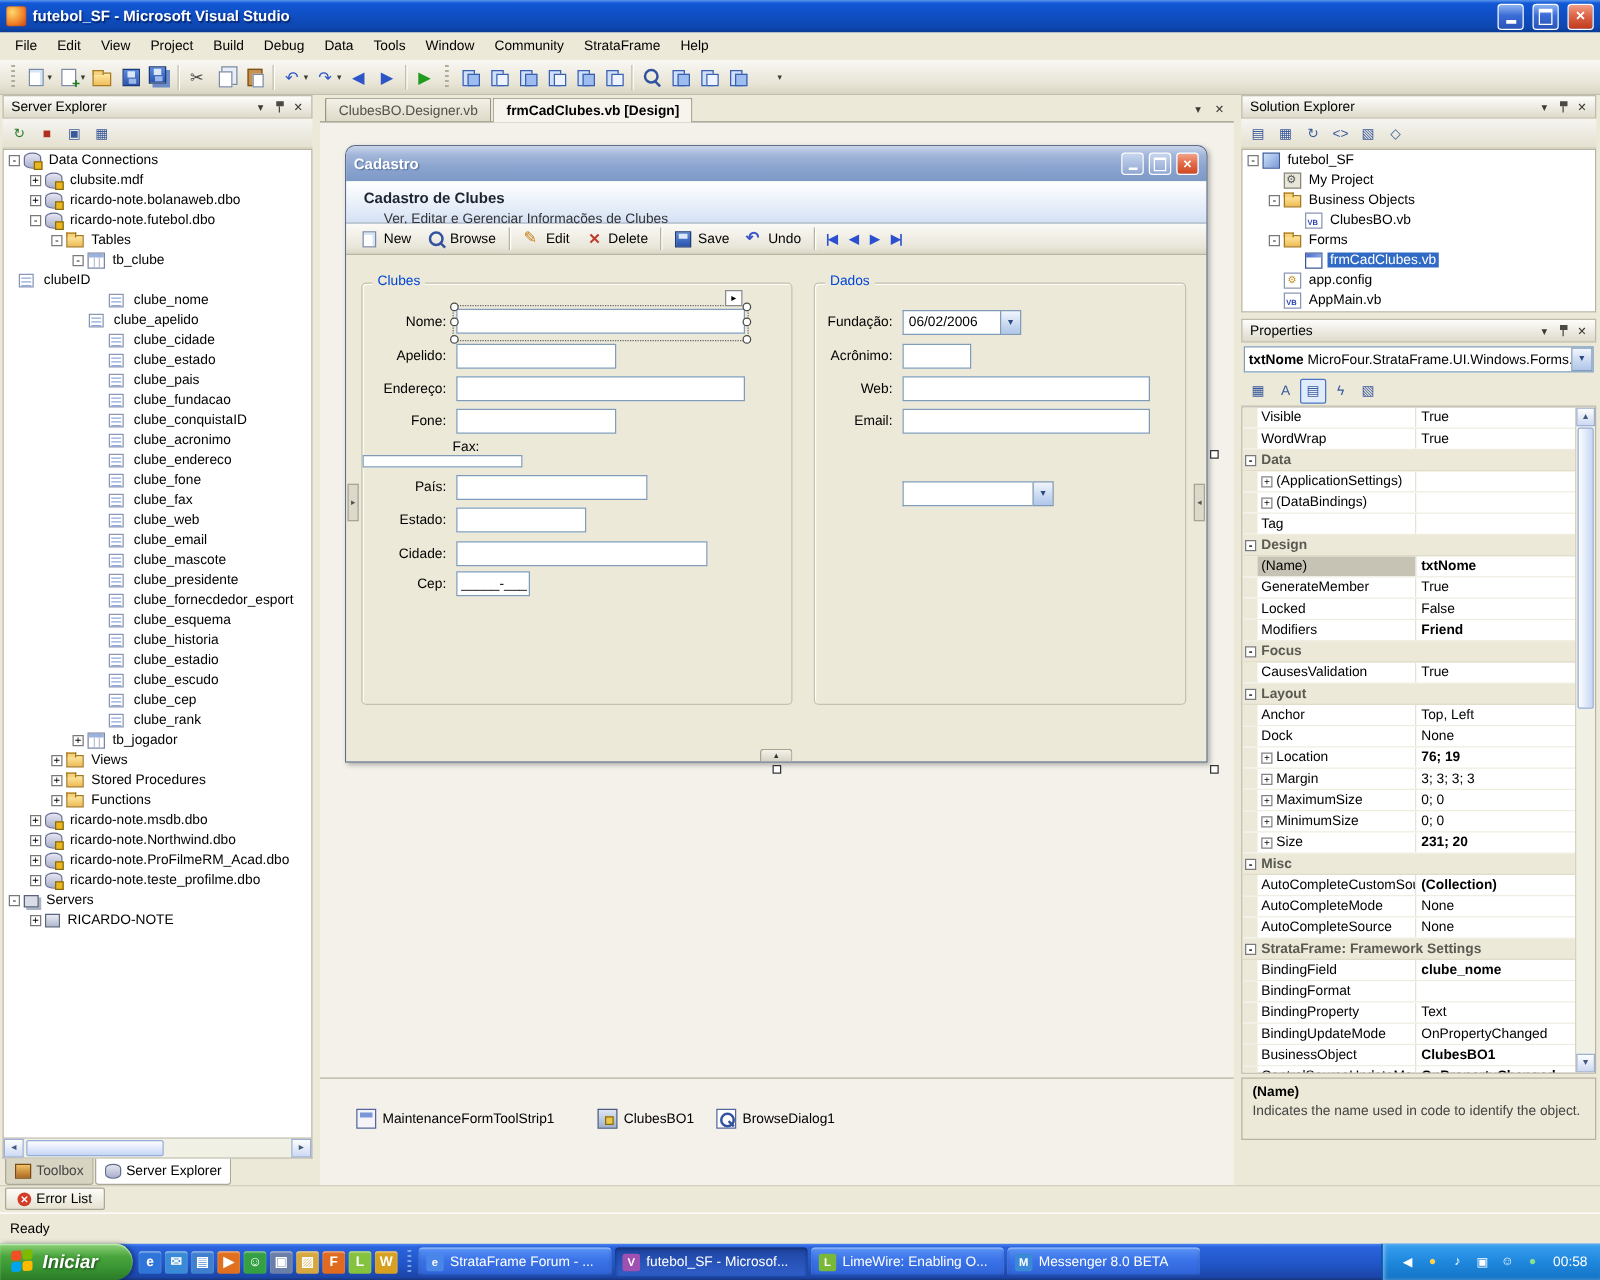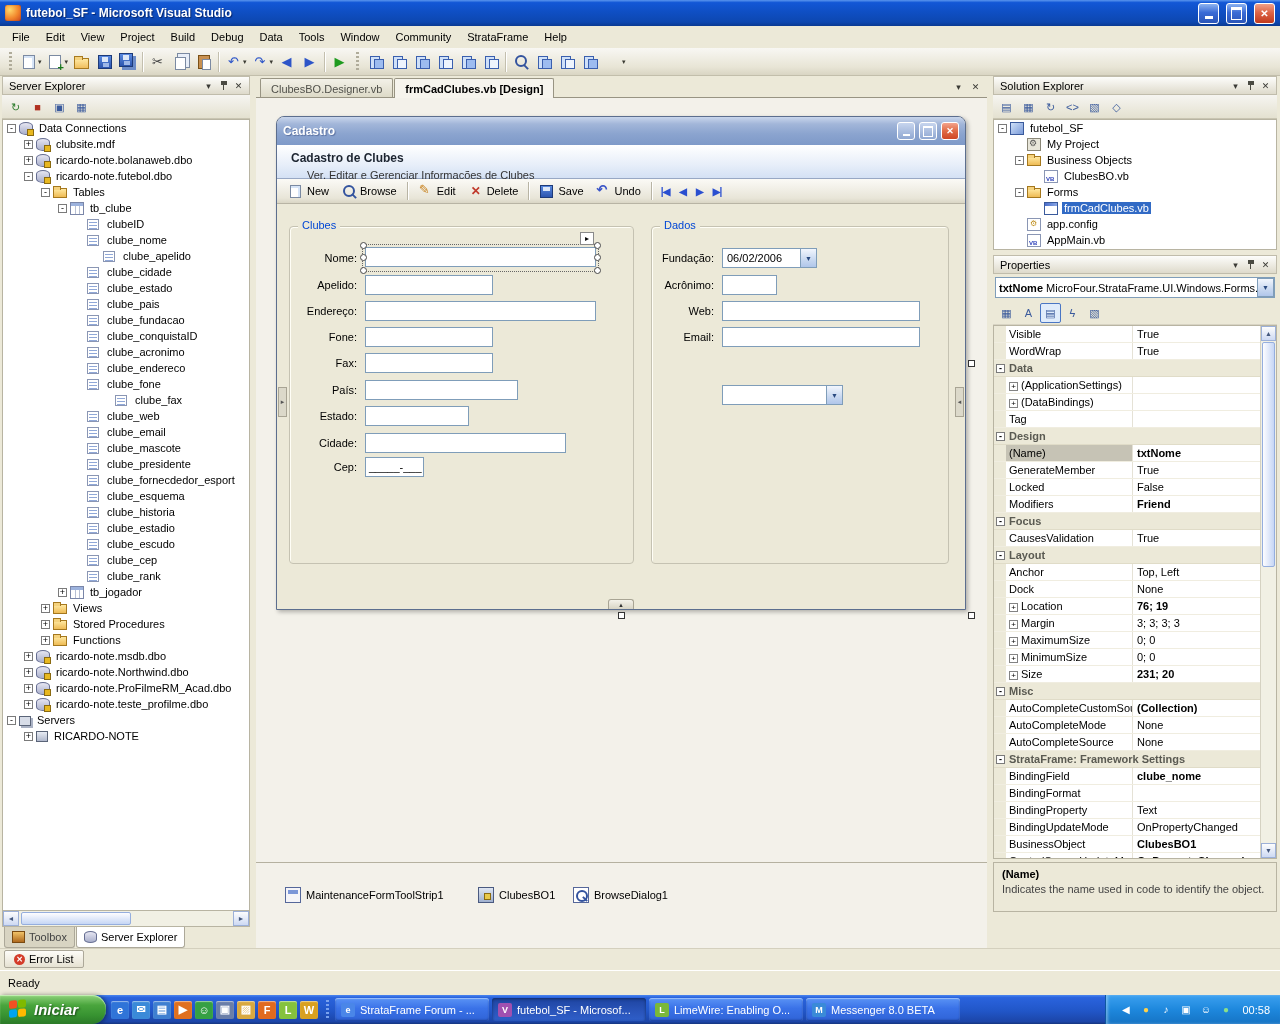--- a/index.html
+++ b/index.html
@@ -397,31 +397,31 @@
           <div class="tree-row" style="padding-left: 38px;">
             <span class="expander">-</span>
             <span class="ti ti-folder"></span>
             <span class="tlabel">Tables</span>
           </div>
           <div class="tree-row" style="padding-left: 55px;">
             <span class="expander">-</span>
             <span class="ti ti-table"></span>
             <span class="tlabel">tb_clube</span>
           </div>
-          <div class="tree-row" style="padding-left: 72px;">
+          <div class="tree-row" style="">
             <span class="exp-spacer"></span>
             <span class="ti ti-column"></span>
             <span class="tlabel">clubeID</span>
           </div>
           <div class="tree-row" style="padding-left: 72px;">
             <span class="exp-spacer"></span>
             <span class="ti ti-column"></span>
             <span class="tlabel">clube_nome</span>
           </div>
-          <div class="tree-row" style="padding-left: 88px;">
+          <div class="tree-row" style="padding-left: 56px;">
             <span class="exp-spacer"></span>
             <span class="ti ti-column"></span>
             <span class="tlabel">clube_apelido</span>
           </div>
           <div class="tree-row" style="padding-left: 72px;">
             <span class="exp-spacer"></span>
             <span class="ti ti-column"></span>
             <span class="tlabel">clube_cidade</span>
           </div>
           <div class="tree-row" style="padding-left: 72px;">
@@ -452,21 +452,21 @@
           <div class="tree-row" style="padding-left: 72px;">
             <span class="exp-spacer"></span>
             <span class="ti ti-column"></span>
             <span class="tlabel">clube_endereco</span>
           </div>
           <div class="tree-row" style="padding-left: 72px;">
             <span class="exp-spacer"></span>
             <span class="ti ti-column"></span>
             <span class="tlabel">clube_fone</span>
           </div>
-          <div class="tree-row" style="padding-left: 100px;">
+          <div class="tree-row" style="padding-left: 72px;">
             <span class="exp-spacer"></span>
             <span class="ti ti-column"></span>
             <span class="tlabel">clube_fax</span>
           </div>
           <div class="tree-row" style="padding-left: 72px;">
             <span class="exp-spacer"></span>
             <span class="ti ti-column"></span>
             <span class="tlabel">clube_web</span>
           </div>
           <div class="tree-row" style="padding-left: 72px;">
@@ -666,21 +666,21 @@
                   <span class="tb" style="width: 128px;"></span>
                 </div>
                 <div class="frow" style="top: 73px;">
                   <span class="flabel" style="width: 75px;">Endereço:</span>
                   <span class="tb" style="width: 231px;"></span>
                 </div>
                 <div class="frow" style="top: 99px;">
                   <span class="flabel" style="width: 75px;">Fone:</span>
                   <span class="tb" style="width: 128px;"></span>
                 </div>
-                <div class="frow" style="top: 125px;">
+                <div class="frow" style="top: 125px; flex-direction: column;">
                   <span class="flabel" style="width: 75px;">Fax:</span>
                   <span class="tb" style="width: 128px;"></span>
                 </div>
                 <div class="frow" style="top: 152px;">
                   <span class="flabel" style="width: 75px;">País:</span>
                   <span class="tb" style="width: 153px;"></span>
                 </div>
                 <div class="frow" style="top: 178px;">
                   <span class="flabel" style="width: 75px;">Estado:</span>
                   <span class="tb" style="width: 104px;"></span>

